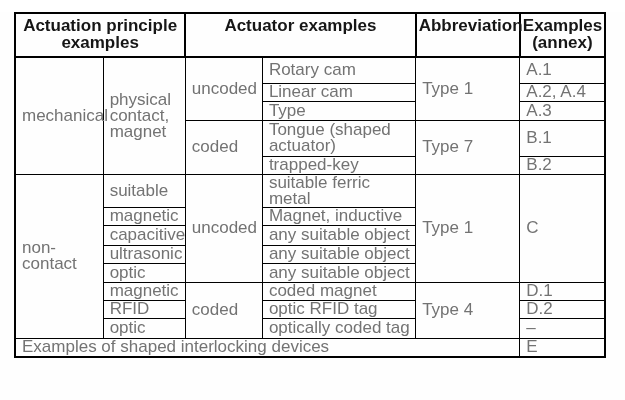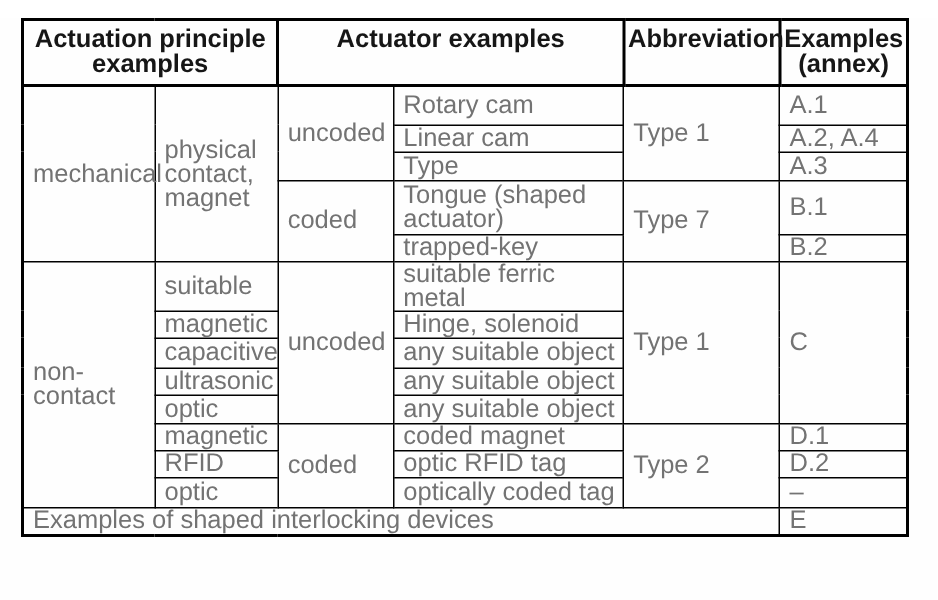--- a/index.html
+++ b/index.html
@@ -124,39 +124,39 @@
         <td rowspan="8">non-
 contact</td>
         <td>suitable</td>
         <td rowspan="5">uncoded</td>
         <td>suitable ferric metal</td>
         <td rowspan="5">Type 1</td>
         <td rowspan="5">C</td>
       </tr>
       <tr class="r18">
         <td>magnetic</td>
-        <td>Hinge, solenoid</td>
+        <td>Magnet, inductive</td>
       </tr>
       <tr class="r20">
         <td>capacitive</td>
         <td>any suitable object</td>
       </tr>
       <tr class="r18">
         <td>ultrasonic</td>
         <td>any suitable object</td>
       </tr>
       <tr class="r19">
         <td>optic</td>
         <td>any suitable object</td>
       </tr>
       <tr class="r18">
         <td>magnetic</td>
         <td rowspan="3">coded</td>
         <td>coded magnet</td>
-        <td rowspan="3">Type 2</td>
+        <td rowspan="3">Type 4</td>
         <td>D.1</td>
       </tr>
       <tr class="r18">
         <td>RFID</td>
         <td>optic RFID tag</td>
         <td>D.2</td>
       </tr>
       <tr class="r20">
         <td>optic</td>
         <td>optically coded tag</td>

